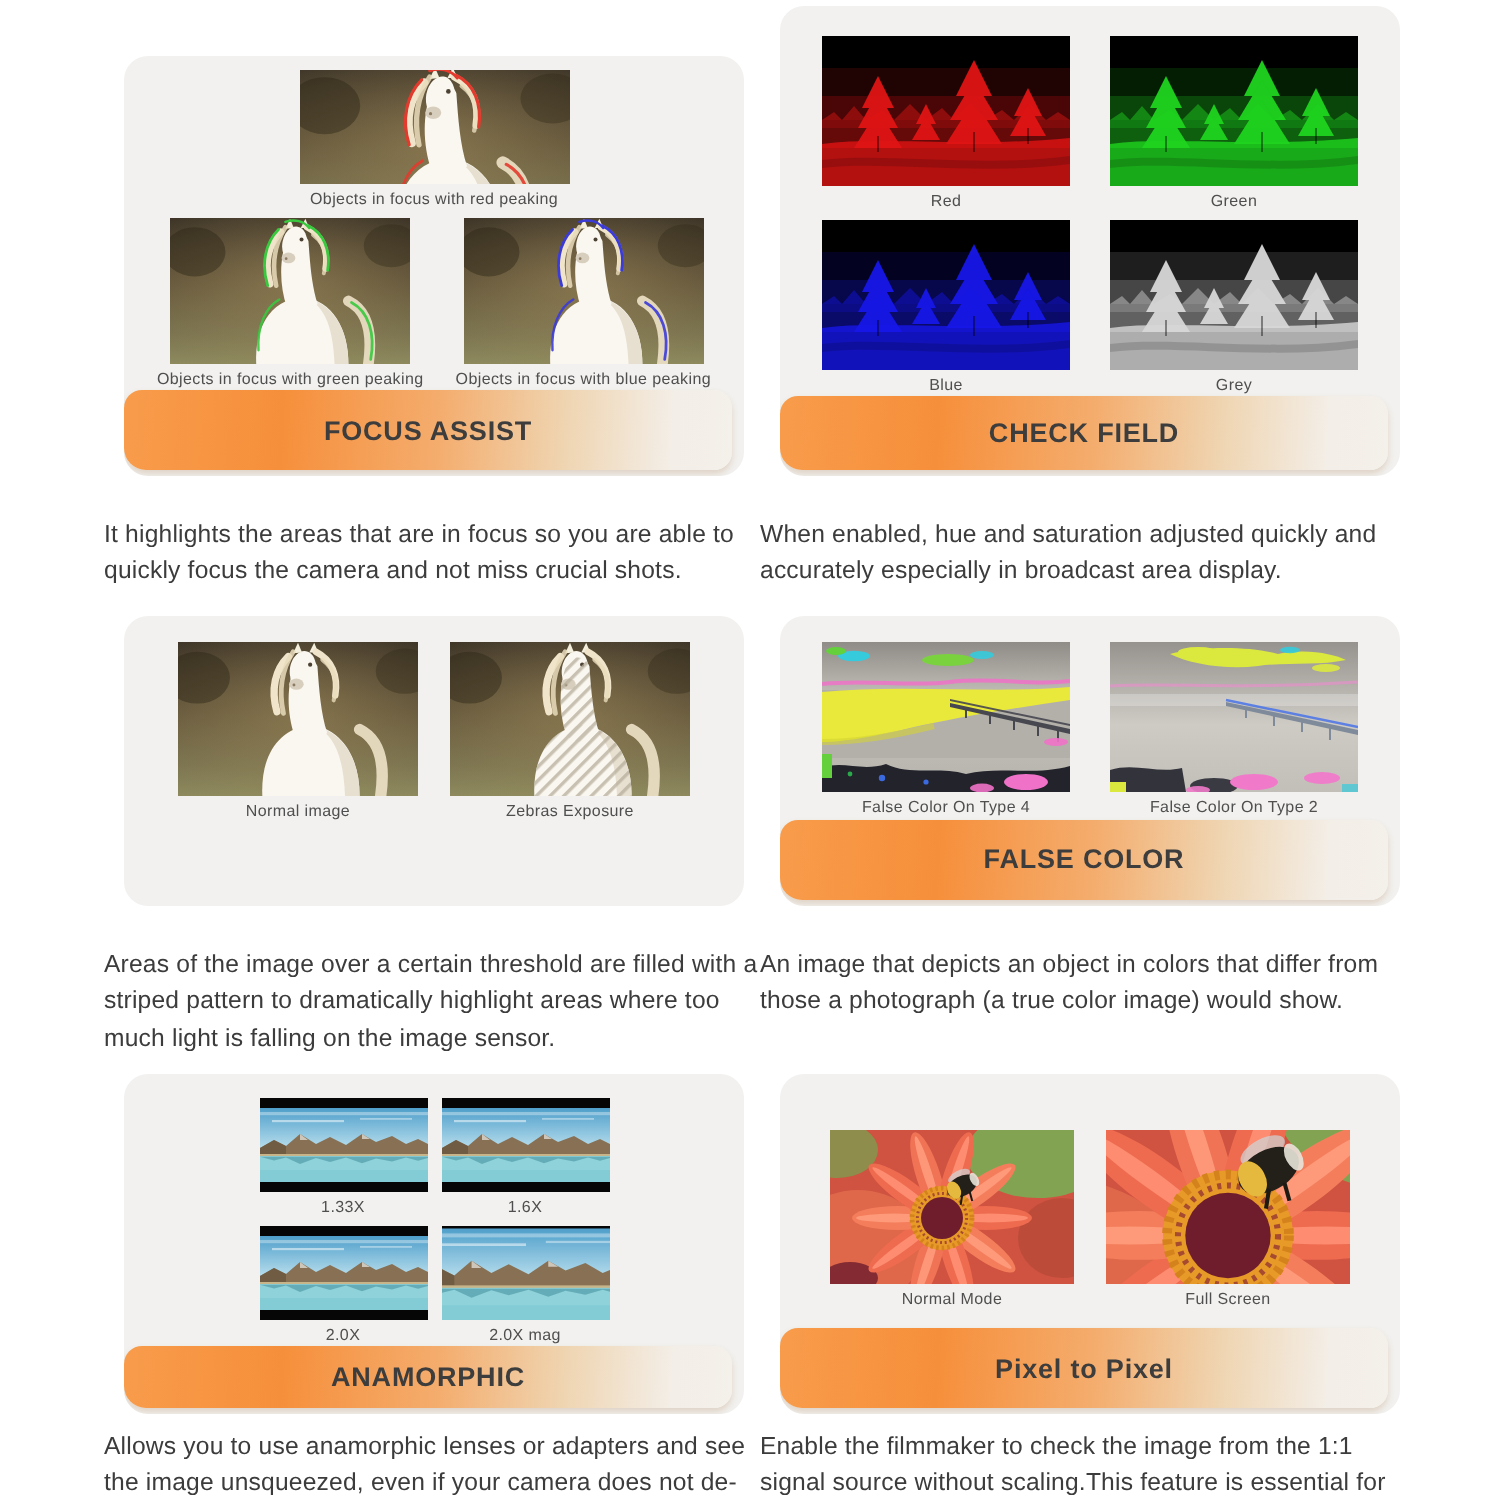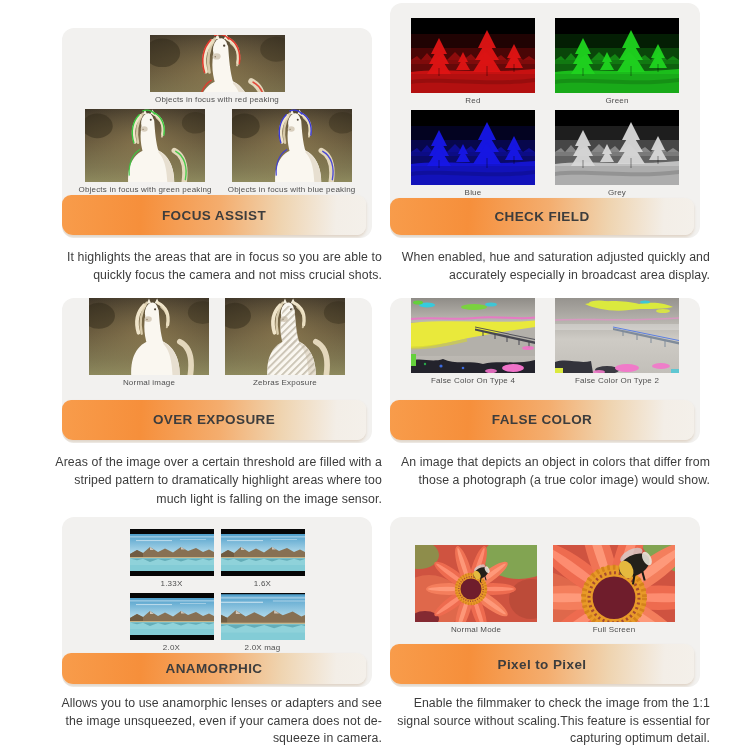--- a/index.html
+++ b/index.html
@@ -12,39 +12,39 @@
   .row{display:grid;grid-template-columns:310px 310px;column-gap:18px;margin-bottom:13px;}
   .row2{margin-bottom:9px;}
   section{display:flex;flex-direction:column;}
   .offset-top{margin-top:25px;}
   .card{
     background:#f2f1ef;border-radius:12px;overflow:hidden;
     display:flex;flex-direction:column;align-items:center;box-sizing:border-box;
   }
   .card.h210{height:210px;padding-top:7px;}
   .card.h235{height:235px;padding-top:15px;}
-  .card.h145{height:145px;}
+  .card.h145{height:145px;padding-top:13px;}
   .card.h170{height:170px;padding-top:12px;}
   .card.h170b{height:170px;padding-top:28px;}
   .figrow{display:flex;gap:16px;justify-content:center;}
   .figrow.tight{gap:20px;}
   .figrow.tighter{gap:7px;}
   .fig{display:flex;flex-direction:column;align-items:center;}
   .fig svg{display:block;}
   .cap{font-size:8px;color:#4f4f4f;margin-top:4px;letter-spacing:.2px;line-height:1.1;}
   .stack-gap{margin-top:4px;align-items:flex-end;}
   .banner{
     margin:auto 6px 3px 0;width:calc(100% - 6px);height:40px;box-sizing:border-box;
     border-radius:9px 9px 9px 11px;display:flex;align-items:center;justify-content:center;
     background:linear-gradient(93deg,#f89c4b 0%,#f68f3b 26%,#f4ad6e 52%,#efd4b0 72%,#f3eee7 90%,#f4f0ea 100%);
     box-shadow:0 2px 3px rgba(160,110,55,.22);
   }
   .banner span{font-size:13.5px;font-weight:700;color:#3d3d3d;letter-spacing:.4px;}
   .desc{
-    margin:10px -10px 0;text-align:right;font-size:12.3px;line-height:1.5;
+    margin:20px -10px 0;text-align:left;font-size:12.3px;line-height:1.5;
     color:#3c3c3c;letter-spacing:.1px;
   }
   .row3 .desc{margin-top:8px;line-height:1.42;}
   .defs-holder{position:absolute;width:0;height:0;}
 </style>
 </head>
 <body>
 
 <svg class="defs-holder" aria-hidden="true">
   <defs>
@@ -352,23 +352,20 @@
             <div class="cap">Normal image</div>
           </div>
           <div class="fig">
             <svg width="120" height="77" viewBox="0 0 160 95" preserveAspectRatio="xMidYMid slice">
                 <use href="#horse-scene"></use>
                 <use href="#horse-zebra"></use>
               </svg>
             <div class="cap">Zebras Exposure</div>
           </div>
         </div>
-        <div class="banner">
-          <span>OVER EXPOSURE</span>
-        </div>
       </div>
       <p class="desc">Areas of the image over a certain threshold are filled with a striped pattern to dramatically highlight areas where too much light is falling  on the image sensor.</p>
     </section>
 
     <section>
       <div class="card h145">
         <div class="figrow tight">
           <div class="fig">
             <svg width="124" height="75" viewBox="0 0 124 75">
                 <use href="#fc1-scene"></use>

